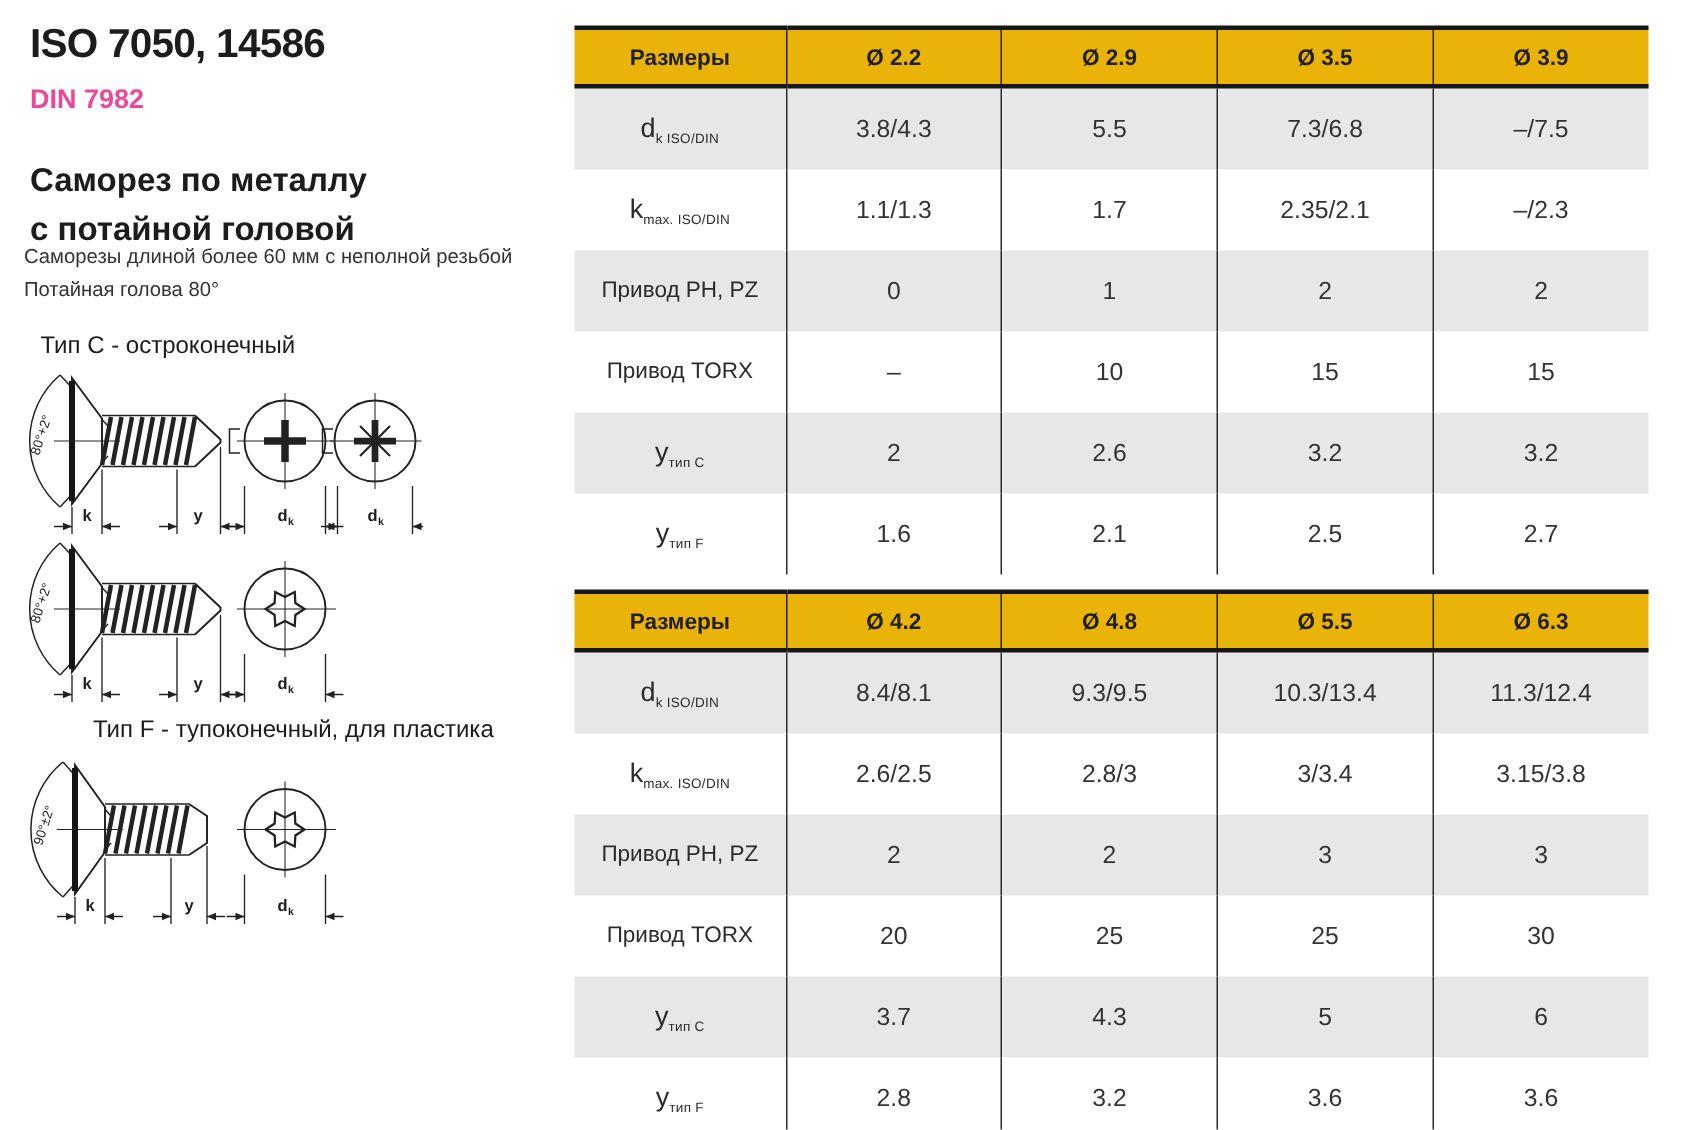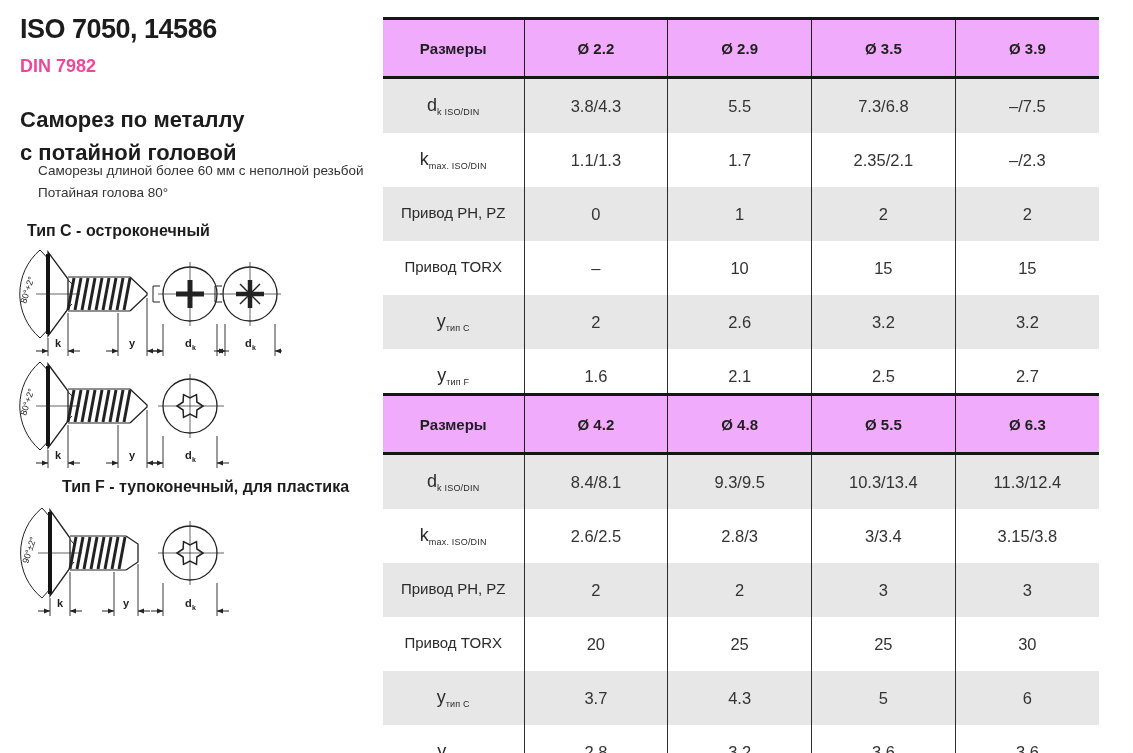--- a/index.html
+++ b/index.html
@@ -4,38 +4,38 @@
 <style>
   html,body{margin:0;padding:0;background:#ffffff;}
   body{width:1133px;height:753px;position:relative;overflow:hidden;
        font-family:"Liberation Sans",sans-serif;color:#222;}
 
   
   .lp{position:absolute;left:0;top:0;width:380px;height:753px;}
   .t-title{position:absolute;left:20px;top:14px;font-size:27px;font-weight:bold;color:#1c1c1c;letter-spacing:-0.5px;}
   .t-din{position:absolute;left:20px;top:56px;font-size:18px;font-weight:bold;color:#ec4899;}
   .t-name{position:absolute;left:20px;top:103px;font-size:22px;font-weight:bold;color:#1c1c1c;line-height:1.5;}
-  .t-desc{position:absolute;left:38px;top:160px;font-size:13.5px;color:#333;line-height:1.65;}
-  .t-type{position:absolute;font-size:16px;font-weight:bold;color:#1c1c1c;}
+  .t-desc{position:absolute;left:16px;top:160px;font-size:13.5px;color:#333;line-height:1.65;}
+  .t-type{position:absolute;font-size:16px;font-weight:normal;color:#1c1c1c;}
   .t-typec{left:27px;top:222px;}
   .t-typef{left:27px;top:478px;margin-left:35px;}
   .drw{position:absolute;}
   .d1{left:10px;top:246px;}
   .d2{left:10px;top:358px;}
   .d3{left:10px;top:504px;}
   svg text{font-family:"Liberation Sans",sans-serif;fill:#1d1d1d;}
 
   
   .tbl{position:absolute;left:383px;width:716px;}
   .tbl1{top:17px;}
   .tbl2{top:393px;}
   table{border-collapse:collapse;table-layout:fixed;width:716px;}
   col.c0{width:141px;}
-  thead th{background:#f0abfc;border-top:3px solid #161616;border-bottom:3px solid #161616;
-           height:28px;font-size:15px;font-weight:bold;color:#1f1f1f;text-align:center;padding:14px;}
+  thead th{background:#eab308;border-top:3px solid #161616;border-bottom:3px solid #161616;
+           height:28px;font-size:15px;font-weight:bold;color:#1f1f1f;text-align:center;padding:4px;}
   thead th + th{border-left:1px solid #1f1f1f;}
   tbody td{height:54px;text-align:center;vertical-align:middle;font-size:16.5px;color:#333;padding:0;}
   tbody td + td{border-left:1px solid #2d2d2d;}
   tbody tr:nth-child(odd) td{background:#e7e7e7;}
   .lbl{font-size:15px;color:#2b2b2b;margin-left:35px;}
   .lm-big .lm{font-size:18px;}
   .ls{font-size:9px;vertical-align:sub;letter-spacing:0.2px;}
 </style>
 </head>
 <body>

